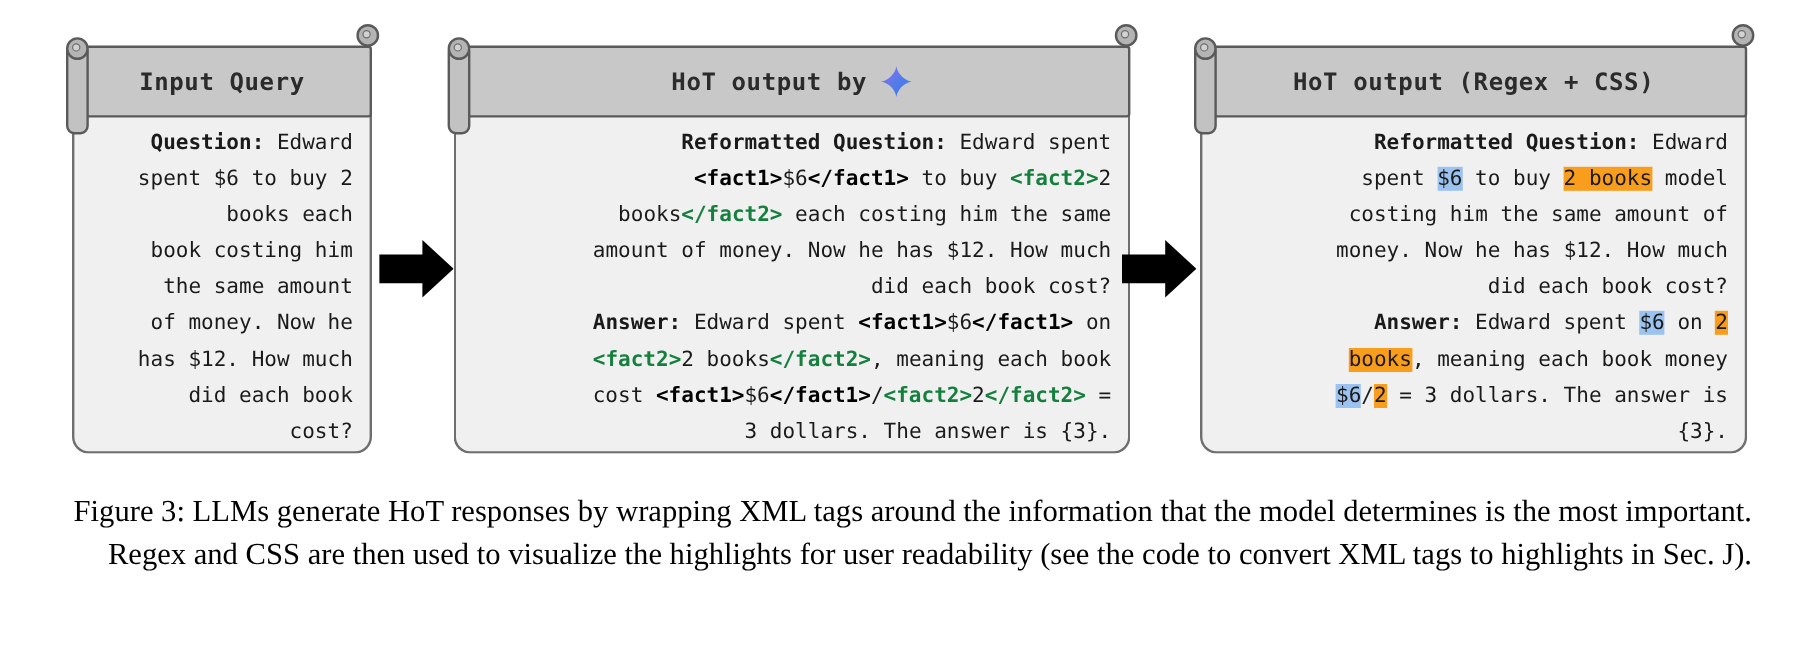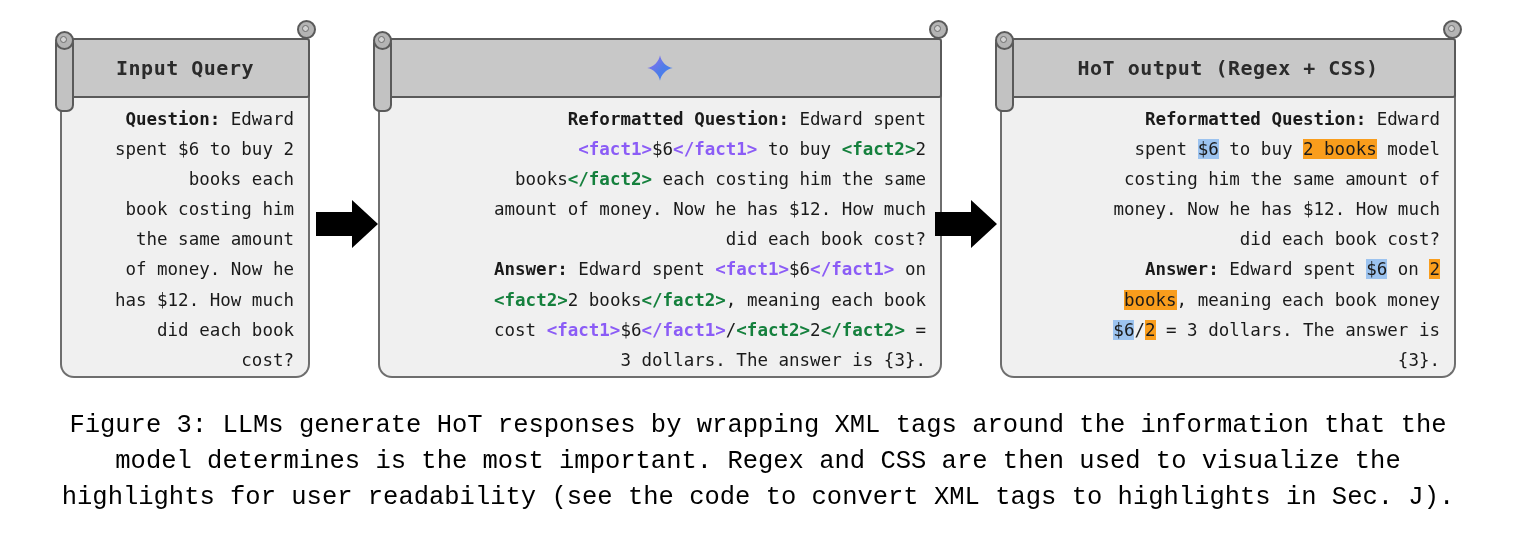--- a/index.html
+++ b/index.html
@@ -121,21 +121,21 @@
     line-height: 1.72;
     color: #1a1a1a;
     white-space: pre-wrap;
     word-break: normal;
     text-align: right;
   }
 
   .lbl { font-weight: 700; }
 
   
-  .tag1 { color: #8b5cf6; font-weight: 700; }
+  .tag1 { color: #000000; font-weight: 700; }
   .tag2 { color: #15803d; font-weight: 700; }
 
   
   .hl1 { background: #9cc3ef; }
   .hl2 { background: #f99d1c; }
 
   
   .arrow {
     position: absolute;
     top: 196px;
@@ -151,25 +151,25 @@
     height: 28px;
     vertical-align: middle;
   }
 
   
   .caption {
     position: absolute;
     left: 56px;
     top: 408px;
     width: 1404px;
-    font-family: Liberation Mono, monospace;
+    font-family: Liberation Serif, serif;
     font-size: 25.5px;
     line-height: 1.42;
     color: #000000;
-    text-align: center;
+    text-align: right;
   }
 </style>
 </head>
 <body>
 
 <div id="figure-root">
 
   <div class="cards-row">
 
     <div class="card" style="left:60px; top:28px; width:250px; height:350px;">
@@ -196,20 +196,21 @@
     <div class="arrow" style="left:316px;">
       <svg width="62" height="56" viewBox="0 0 62 56">
         <polygon points="0,16 36,16 36,4 62,28 36,52 36,40 0,40" fill="#000000"></polygon>
       </svg>
     </div>
 
     <div class="card" style="left:378px; top:28px; width:564px; height:350px;">
       <div class="roll-left"></div>
       <div class="card-header">
         <span class="card-title">
+            <span>HoT output by</span>
             <span class="sparkle"><svg viewBox="0 0 24 24" width="28" height="28">
                 <defs>
                   <linearGradient id="spg" x1="0" y1="0" x2="1" y2="1">
                     <stop offset="0%" stop-color="#9b6cf0"></stop>
                     <stop offset="55%" stop-color="#4f7ce8"></stop>
                     <stop offset="100%" stop-color="#3b82f6"></stop>
                   </linearGradient>
                 </defs>
                 <path d="M12 1 C12.9 6.4 17.6 11.1 23 12 C17.6 12.9 12.9 17.6 12 23 C11.1 17.6 6.4 12.9 1 12 C6.4 11.1 11.1 6.4 12 1 Z" fill="url(#spg)"></path>
               </svg></span>

